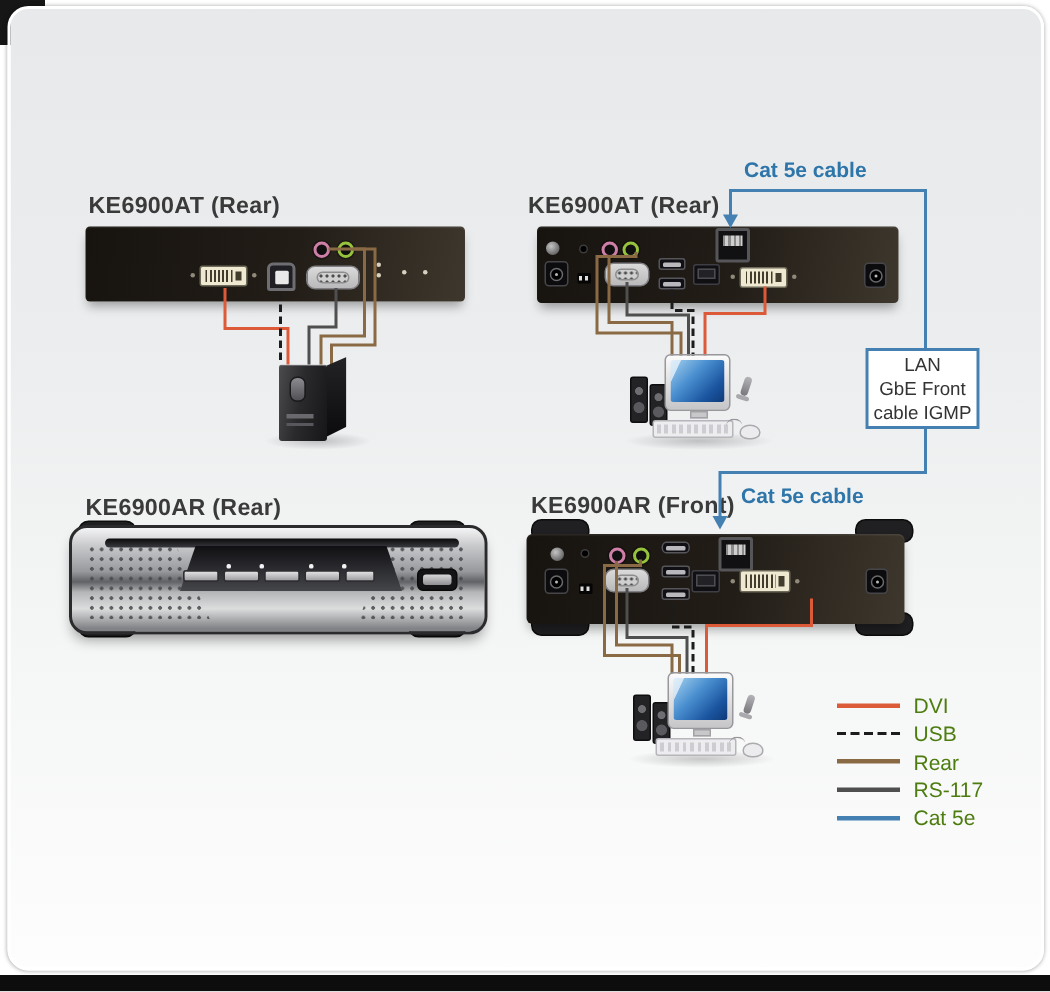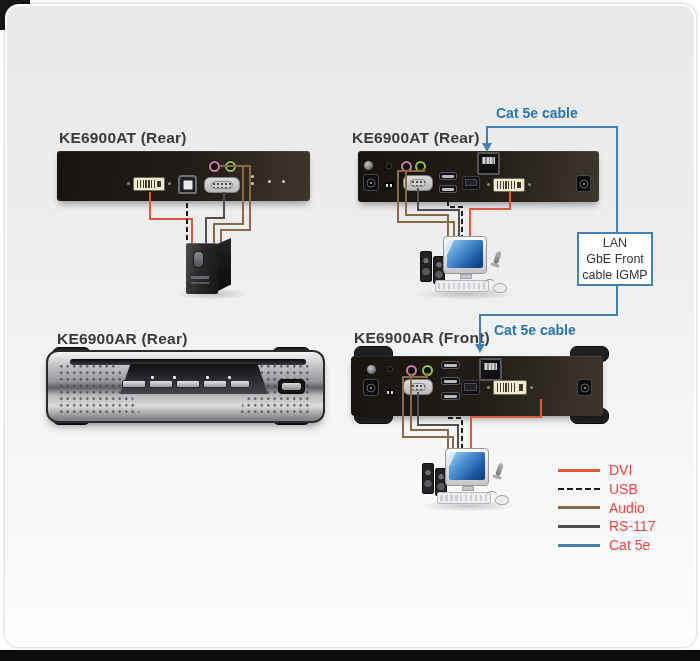--- a/index.html
+++ b/index.html
@@ -123,21 +123,21 @@
                    border-top:1.5px solid #97979b; border-radius:50%; }
 
   .lanbox { position:absolute; left:577px; top:232px; width:76px; height:54px; background:#ffffff;
             border:2px solid #4480b1; display:flex; flex-direction:column; justify-content:center;
             text-align:center; font-size:12.5px; color:#333; line-height:1.3; z-index:5; }
 
   .legend { position:absolute; left:558px; top:461px; z-index:5; }
   .lg-row { display:flex; align-items:center; height:18.7px; }
   .lg-line { width:42px; border-top:3px solid; margin-right:9px; }
   .lg-line.dashed { border-top-width:2px; border-top-style:dashed; }
-  .lg-label { font-size:14px; color:#ef4444; }
+  .lg-label { font-size:14px; color:#4d7c0f; }
 
   svg.cables { position:absolute; left:0; top:0; width:700px; height:661px; pointer-events:none; z-index:3; }
   .under { z-index:1; } .over { z-index:4; } .toplayer { z-index:6; }
   .shadow { position:absolute; background:radial-gradient(ellipse,rgba(0,0,0,.20),rgba(0,0,0,0) 70%); }
 </style>
 </head>
 <body>
 
 <div class="page">
   <div class="corner-tl"></div>
@@ -306,21 +306,21 @@
     <div class="lg-row">
       <span class="lg-line" style="border-top-color: rgb(220, 90, 56);"></span>
       <span class="lg-label">DVI</span>
     </div>
     <div class="lg-row">
       <span class="lg-line dashed" style="border-top-color: rgb(28, 28, 28);"></span>
       <span class="lg-label">USB</span>
     </div>
     <div class="lg-row">
       <span class="lg-line" style="border-top-color: rgb(138, 106, 68);"></span>
-      <span class="lg-label">Audio</span>
+      <span class="lg-label">Rear</span>
     </div>
     <div class="lg-row">
       <span class="lg-line" style="border-top-color: rgb(79, 79, 79);"></span>
       <span class="lg-label">RS-117</span>
     </div>
     <div class="lg-row">
       <span class="lg-line" style="border-top-color: rgb(68, 128, 177);"></span>
       <span class="lg-label">Cat 5e</span>
     </div>
   </div>

